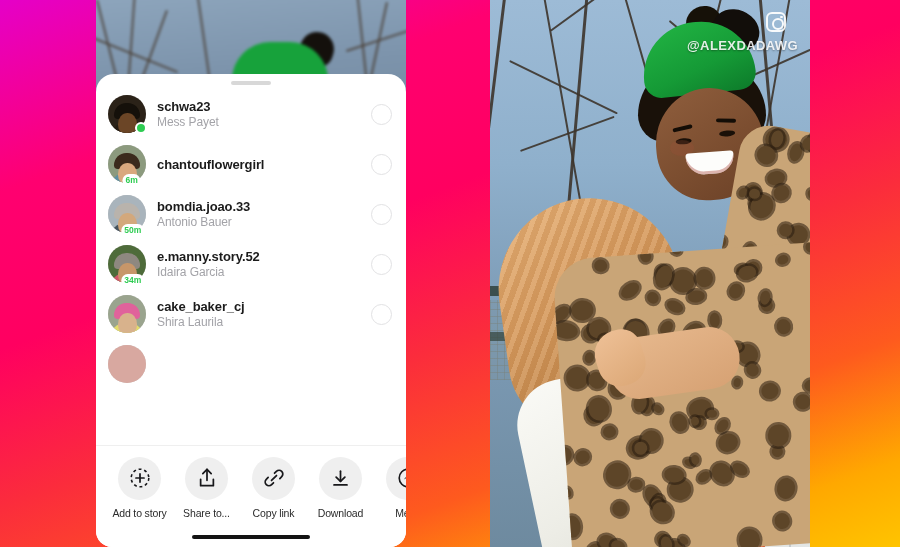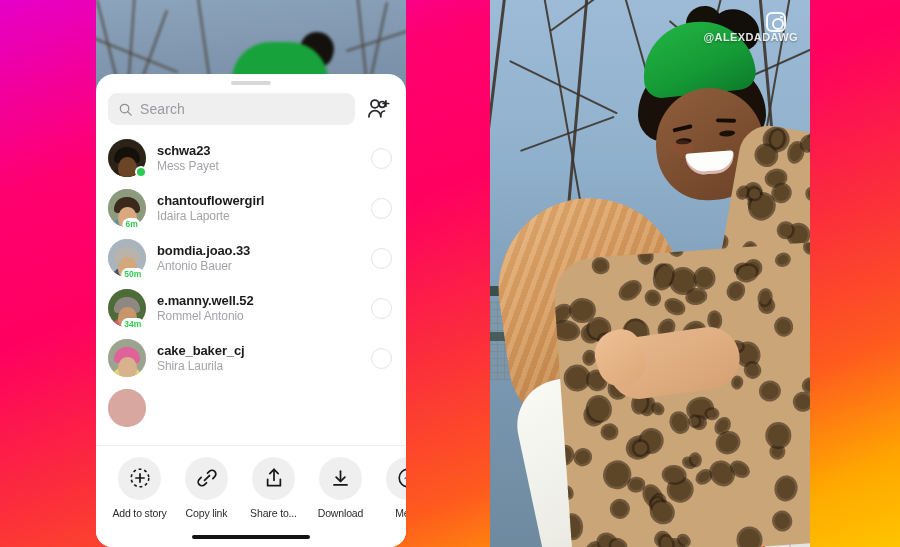--- a/index.html
+++ b/index.html
@@ -489,22 +489,22 @@
   .ig-logo::after {
     content: "";
     position: absolute;
     right: 1.5px; top: 1.5px;
     width: 2.5px; height: 2.5px;
     border-radius: 50%;
     background: rgba(255,255,255,.92);
   }
   .ig-handle {
     position: absolute;
-    right: 12px; top: 31px;
-    font-size: 11px;
+    right: 12px; top: 38px;
+    font-size: 13px;
     font-weight: bold;
     letter-spacing: .4px;
     color: rgba(255,255,255,.88);
     text-shadow: 0 1px 2px rgba(0,0,0,.35);
   }
 </style>
 </head>
 <body>
 
 <div id="stage">
@@ -527,39 +527,20 @@
         <div class="bp-hairtuft"></div>
         <div class="bp-head"></div>
         <div class="bp-beanie"></div>
       </div>
     </div>
 
     <div class="sheet">
 
       <div class="drag-handle"></div>
 
-      <div class="search-row">
-        <div class="search-box">
-          <svg class="s-mag" width="15" height="15" viewBox="0 0 24 24" fill="none">
-            <circle cx="10.5" cy="10.5" r="6.8" stroke="#8e8e93" stroke-width="2"></circle>
-            <line x1="15.4" y1="15.4" x2="21" y2="21" stroke="#8e8e93" stroke-width="2" stroke-linecap="round"></line>
-          </svg>
-          <span class="search-text">Search</span>
-        </div>
-        <div class="add-people-btn">
-          <svg width="24" height="22" viewBox="0 0 26 24" fill="none">
-            <circle cx="8.5" cy="6.5" r="4.2" stroke="#26262b" stroke-width="1.9"></circle>
-            <path d="M2 20.5c0-4 3-6.6 6.5-6.6s6.5 2.6 6.5 6.6" stroke="#26262b" stroke-width="1.9" stroke-linecap="round"></path>
-            <circle cx="16.5" cy="7" r="3.2" stroke="#26262b" stroke-width="1.7"></circle>
-            <path d="M14.8 19.8c0-3.2 1.9-5.4 4.3-5.6" stroke="#26262b" stroke-width="1.7" stroke-linecap="round"></path>
-            <line x1="20.5" y1="3" x2="20.5" y2="9" stroke="#26262b" stroke-width="1.9" stroke-linecap="round"></line>
-            <line x1="17.5" y1="6" x2="23.5" y2="6" stroke="#26262b" stroke-width="1.9" stroke-linecap="round"></line>
-          </svg>
-        </div>
-      </div>
 
       <div class="contact-list" id="contact-list">
           <div class="contact-row">
             <div class="avatar-wrap">
               <div class="avatar">
                 <div class="av-bg" style="background:#2B2218"></div>
                 <div class="av-body" style="background:#241B12"></div>
                 <div class="av-hair" style="background:#15100A"></div>
                 <div class="av-face" style="background:#6B4526"></div>
               </div>
@@ -576,21 +557,20 @@
               <div class="avatar">
                 <div class="av-bg" style="background:#8C9A7E"></div>
                 <div class="av-body" style="background:#5E8FA3"></div>
                 <div class="av-hair" style="background:#3B2A1C"></div>
                 <div class="av-face" style="background:#D9A87E"></div>
               </div>
               <div class="time-badge">6m</div>
             </div>
             <div class="contact-texts">
               <div class="c-username">chantouflowergirl</div>
-              <div class="c-fullname">Idaira Laporte</div>
             </div>
             <div class="select-circle"></div>
           </div>
           <div class="contact-row">
             <div class="avatar-wrap">
               <div class="avatar">
                 <div class="av-bg" style="background:#A9B4BC"></div>
                 <div class="av-body" style="background:#45525C"></div>
                 <div class="av-hair" style="background:#B9B3AC"></div>
                 <div class="av-face" style="background:#D3A87C"></div>
@@ -607,22 +587,22 @@
             <div class="avatar-wrap">
               <div class="avatar">
                 <div class="av-bg" style="background:#4E6B3A"></div>
                 <div class="av-body" style="background:#D4566B"></div>
                 <div class="av-hair" style="background:#8E8880"></div>
                 <div class="av-face" style="background:#C79669"></div>
               </div>
               <div class="time-badge">34m</div>
             </div>
             <div class="contact-texts">
-              <div class="c-username">e.manny.well.52</div>
-              <div class="c-fullname">Rommel Antonio</div>
+              <div class="c-username">e.manny.story.52</div>
+              <div class="c-fullname">Idaira Garcia</div>
             </div>
             <div class="select-circle"></div>
           </div>
           <div class="contact-row">
             <div class="avatar-wrap">
               <div class="avatar">
                 <div class="av-bg" style="background:#9AA48E"></div>
                 <div class="av-body" style="background:#E3DC6B"></div>
                 <div class="av-hair" style="background:#E0629B"></div>
                 <div class="av-face" style="background:#D8B28C"></div>
@@ -650,37 +630,37 @@
                 <svg width="22" height="22" viewBox="0 0 24 24" fill="none">
                   <circle cx="12" cy="12" r="9.6" stroke="#18181b" stroke-width="1.7" stroke-dasharray="3.2 3"></circle>
                   <line x1="12" y1="7.6" x2="12" y2="16.4" stroke="#18181b" stroke-width="1.9" stroke-linecap="round"></line>
                   <line x1="7.6" y1="12" x2="16.4" y2="12" stroke="#18181b" stroke-width="1.9" stroke-linecap="round"></line>
                 </svg>
               </div>
               <div class="action-label">Add to story</div>
             </div>
             <div class="action-item">
               <div class="action-icon">
+                <svg width="20" height="22" viewBox="0 0 22 24" fill="none">
+                  <path d="M11 2.6 L11 14.6" stroke="#18181b" stroke-width="1.9" stroke-linecap="round"></path>
+                  <path d="M6.4 7.2 L11 2.6 L15.6 7.2" stroke="#18181b" stroke-width="1.9" stroke-linecap="round" stroke-linejoin="round"></path>
+                  <path d="M4 13.4 L4 20.4 L18 20.4 L18 13.4" stroke="#18181b" stroke-width="1.9" stroke-linecap="round" stroke-linejoin="round"></path>
+                </svg>
+              </div>
+              <div class="action-label">Share to...</div>
+            </div>
+            <div class="action-item">
+              <div class="action-icon">
                 <svg width="22" height="22" viewBox="0 0 24 24" fill="none">
                   <path d="M9.3 14.7 L14.7 9.3" stroke="#18181b" stroke-width="1.9" stroke-linecap="round"></path>
                   <path d="M12.6 6.8 L14.6 4.8 a4.1 4.1 0 0 1 5.8 5.8 l-2 2" stroke="#18181b" stroke-width="1.9" stroke-linecap="round"></path>
                   <path d="M11.4 17.2 L9.4 19.2 a4.1 4.1 0 0 1 -5.8 -5.8 l2 -2" stroke="#18181b" stroke-width="1.9" stroke-linecap="round"></path>
                 </svg>
               </div>
               <div class="action-label">Copy link</div>
-            </div>
-            <div class="action-item">
-              <div class="action-icon">
-                <svg width="20" height="22" viewBox="0 0 22 24" fill="none">
-                  <path d="M11 2.6 L11 14.6" stroke="#18181b" stroke-width="1.9" stroke-linecap="round"></path>
-                  <path d="M6.4 7.2 L11 2.6 L15.6 7.2" stroke="#18181b" stroke-width="1.9" stroke-linecap="round" stroke-linejoin="round"></path>
-                  <path d="M4 13.4 L4 20.4 L18 20.4 L18 13.4" stroke="#18181b" stroke-width="1.9" stroke-linecap="round" stroke-linejoin="round"></path>
-                </svg>
-              </div>
-              <div class="action-label">Share to...</div>
             </div>
             <div class="action-item">
               <div class="action-icon">
                 <svg width="21" height="21" viewBox="0 0 24 24" fill="none">
                   <line x1="12" y1="3.6" x2="12" y2="15" stroke="#18181b" stroke-width="2" stroke-linecap="round"></line>
                   <path d="M7 10.4 L12 15.4 L17 10.4" stroke="#18181b" stroke-width="2" stroke-linecap="round" stroke-linejoin="round"></path>
                   <line x1="4.6" y1="19.4" x2="19.4" y2="19.4" stroke="#18181b" stroke-width="2" stroke-linecap="round"></line>
                 </svg>
               </div>
               <div class="action-label">Download</div>

